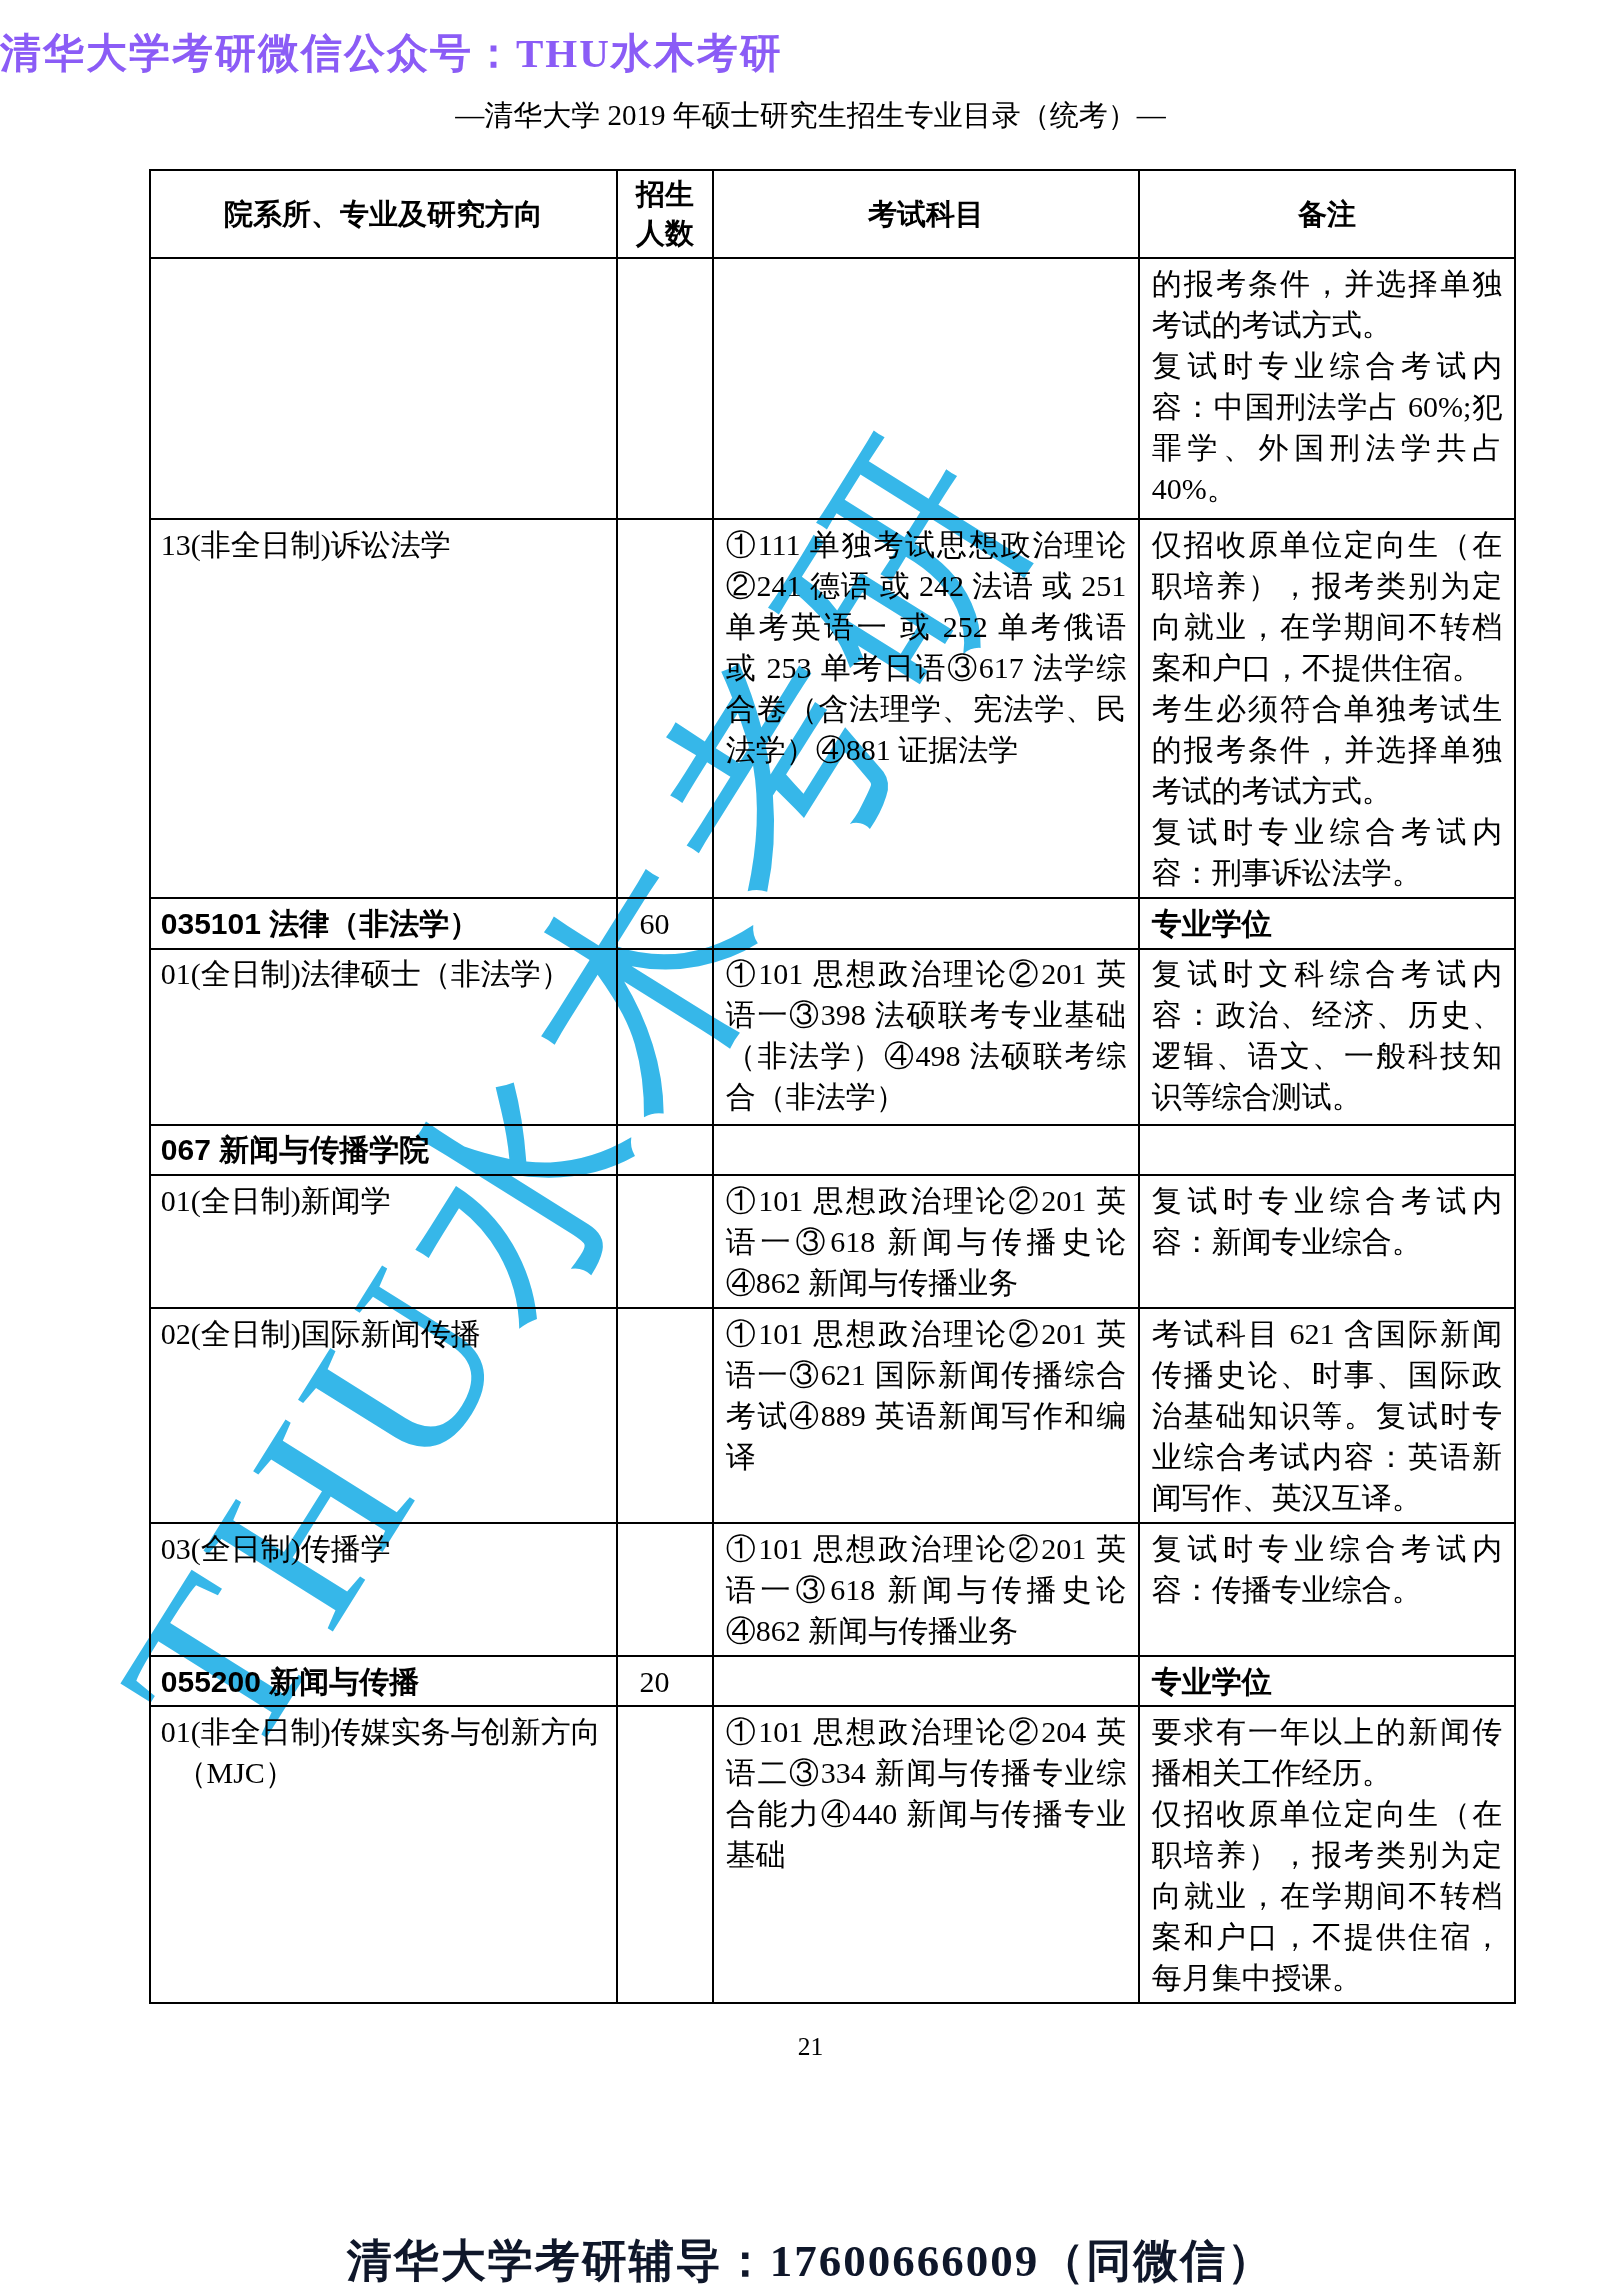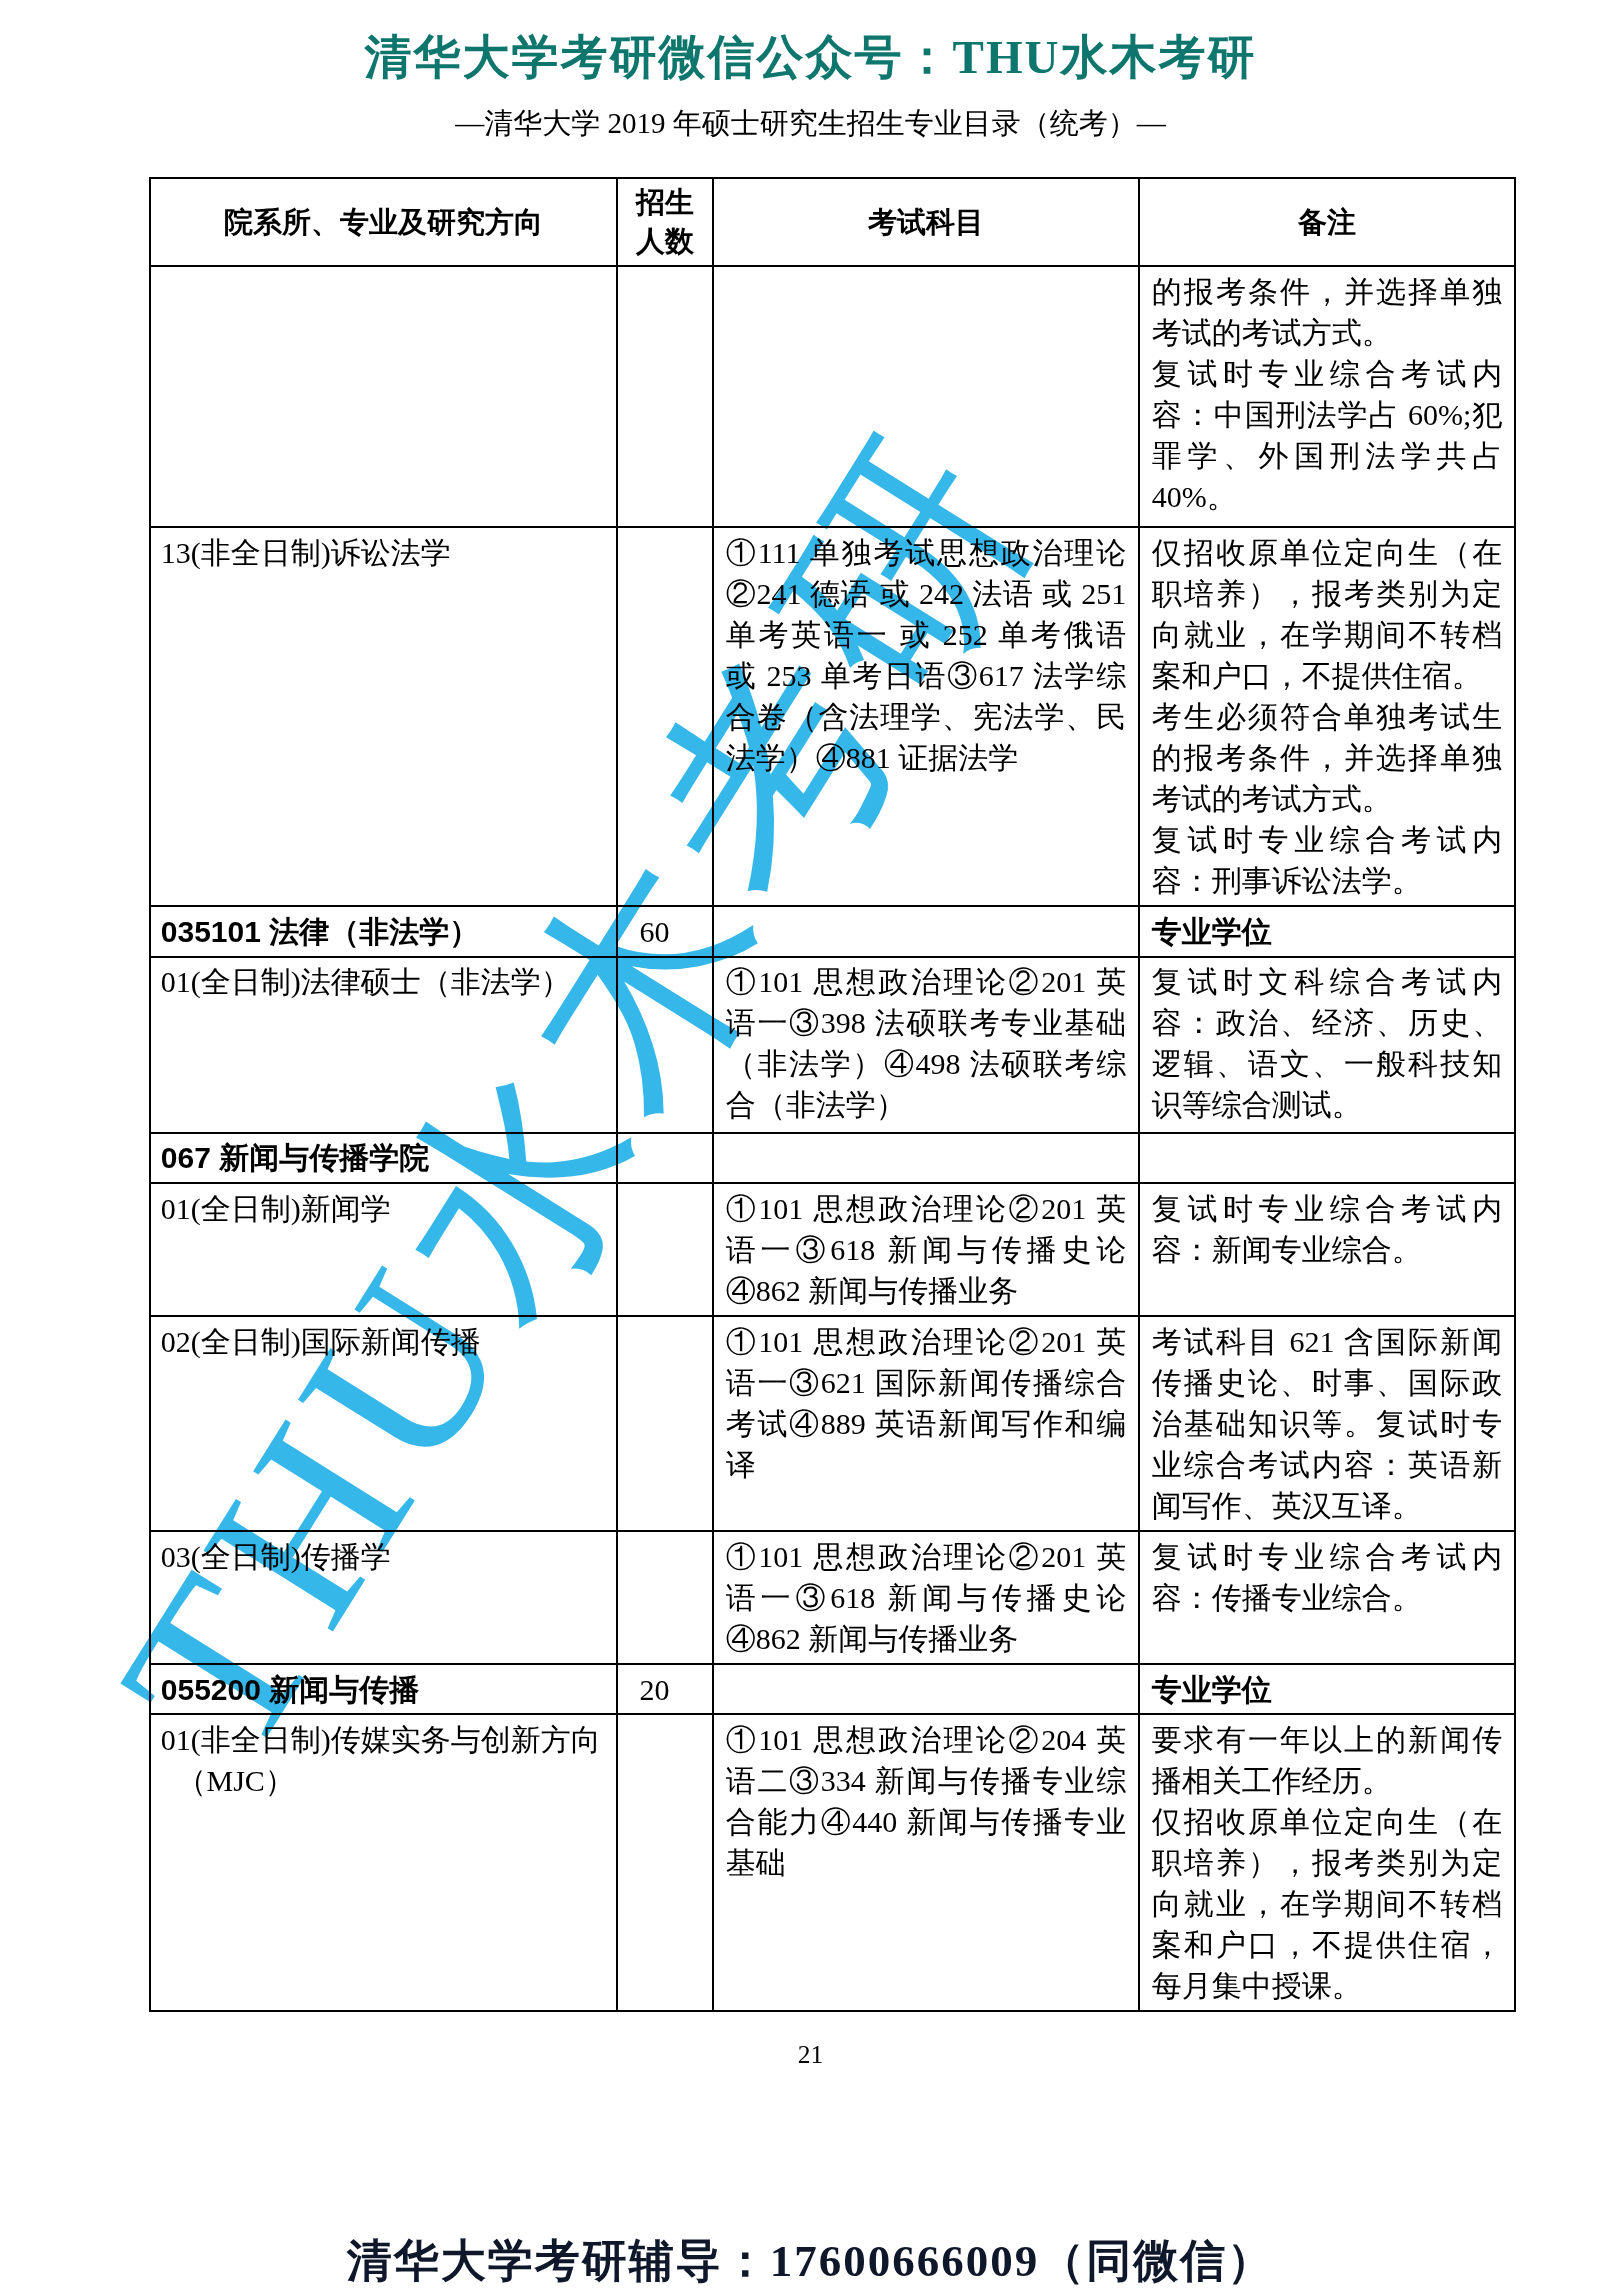--- a/index.html
+++ b/index.html
@@ -17,22 +17,22 @@
     white-space:nowrap;
     font-family:"Liberation Serif","DejaVu Serif",serif;
     font-size:233px;letter-spacing:11.8px;
     color:#2cb4e8;opacity:0.95;
   }
 
   .content{position:relative;z-index:1;}
 
   
   .doc-title{
-    margin-top:25.5px;text-align:center;
-    font-size:47px;font-weight:bold;color:#0f766e;
+    margin-top:25.5px;text-align:left;
+    font-size:41px;font-weight:bold;color:#8b5cf6;
     letter-spacing:2px;
   }
   .doc-subtitle{
     margin-top:15.7px;text-align:center;
     font-size:29px;color:#000;
   }
 
   
   table.catalog{
     border-collapse:collapse;table-layout:fixed;

